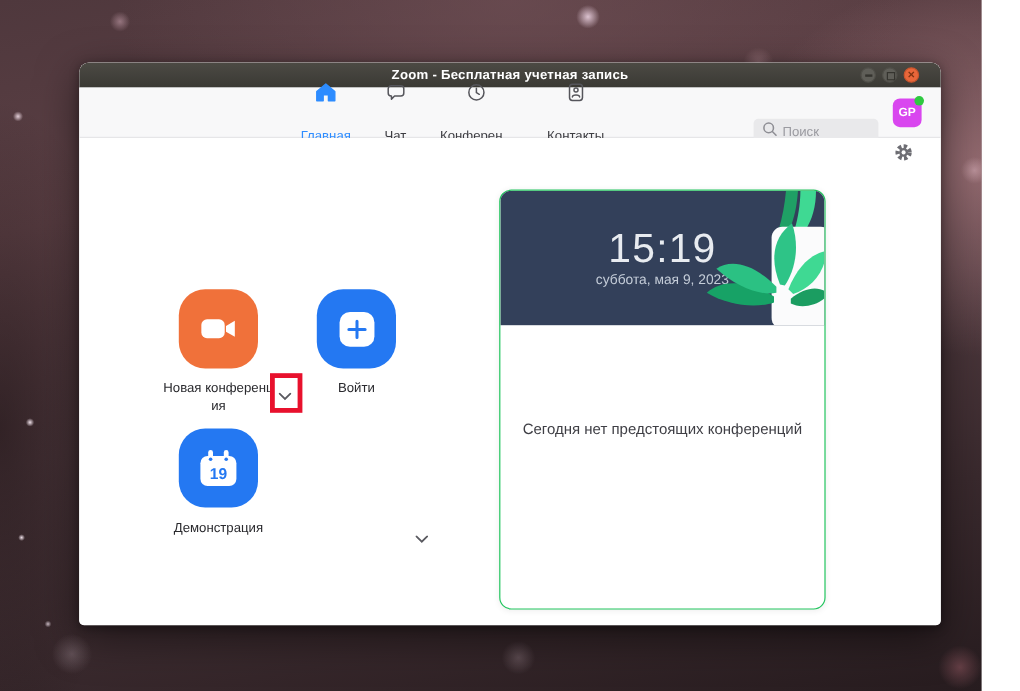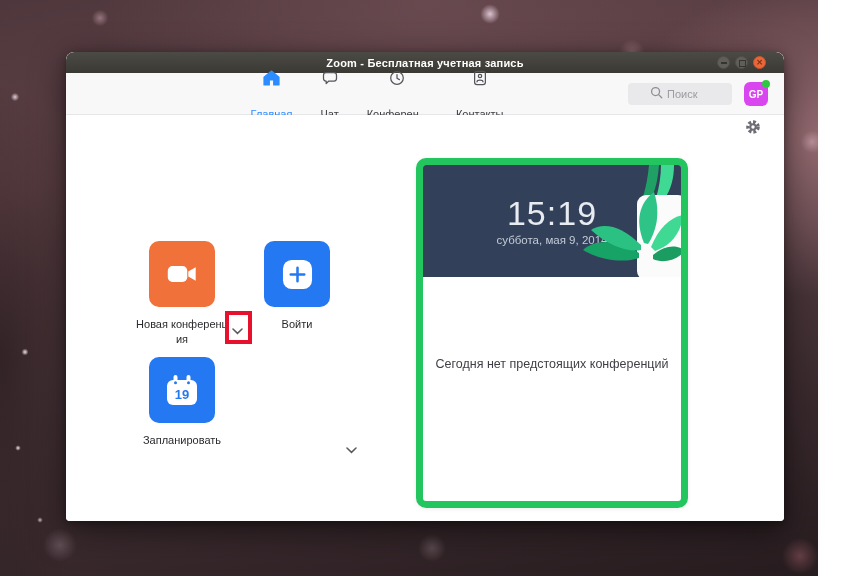--- a/index.html
+++ b/index.html
@@ -65,22 +65,22 @@
   .header {
     position:relative; height:42px; background:#f8f8f9;
     border-bottom:1px solid #e6e6e8;
     display:flex; align-items:center; justify-content:center;
   }
   .tabs { display:flex; gap:24px; margin-left:-96px; }
   .tab { display:flex; flex-direction:column; align-items:center; gap:18px; cursor:default; padding:2px 2px 0; }
   .tab .tlabel { font-size:11px; color:#3d3d42; }
   .tab.active .tlabel { color:#2d8cff; }
   .searchbox {
-    position:absolute; right:52px; top:10px; width:104px; height:22px;
-    background:#e9e9eb; border-radius:4px; display:flex; align-items:center; padding:0 22px; gap:4px;
+    position:absolute; right:52px; top:26px; width:104px; height:22px;
+    background:#e9e9eb; border-radius:4px; display:flex; align-items:center; padding:0 7px; gap:4px;
   }
   .searchbox input {
     border:none; background:transparent; outline:none; width:76px;
     font-size:11px; color:#333; font-family:"Liberation Sans", sans-serif;
   }
   .searchbox input::placeholder { color:#9b9ba1; }
   .avatar {
     position:absolute; right:16px; top:9px; width:24px; height:24px;
     background:#d946ef; border-radius:6px; color:#fff; font-size:10px; font-weight:bold;
     display:flex; align-items:center; justify-content:center;
@@ -89,21 +89,21 @@
     position:absolute; right:-2px; top:-2px; width:8px; height:8px;
     background:#2fc941; border-radius:50%;
   }
 
   
   .content { position:relative; height:406px; background:#fff; }
   .gear-btn { position:absolute; left:679px; top:4px; width:16px; height:16px; }
 
   .action { position:absolute; width:120px; text-align:center; }
   .action-icon {
-    width:66px; height:66px; border-radius:10px; margin:0 auto;
+    width:66px; height:66px; border-radius:22px; margin:0 auto;
     display:flex; align-items:center; justify-content:center;
   }
   .action-icon.orange { background:#f0713a; }
   .action-icon.blue   { background:#2478f2; }
   .action-label {
     margin-top:10px; font-size:11px; color:#2a2a2e; line-height:1.32; white-space:pre-line;
   }
   .a1 { left:56px;  top:126px; }
   .a2 { left:171px; top:126px; }
   .a3 { left:56px;  top:242px; }
@@ -113,21 +113,21 @@
   .chv1 { left:166px; top:206px; }
   .chv4 { left:280px; top:325px; }
   .annotation-box {
     position:absolute; left:159px; top:196px; width:27px; height:33px;
     border:4px solid #e8112d; background:transparent;
   }
 
   
   .card {
     position:absolute; left:350px; top:43px; width:272px; height:350px;
-    border:7px solid #22c55e; border-radius:10px;
+    border:1px solid #22c55e; border-radius:10px;
     box-shadow:0 1px 5px rgba(0,0,0,.07);
     background:#fff; overflow:hidden;
   }
   .card-hero {
     position:relative; height:112px; background:#33405a; overflow:hidden;
     display:flex; flex-direction:column; align-items:center; justify-content:center;
   }
   .hero-time { color:#e8ebf0; font-size:34px; font-weight:300; letter-spacing:1px; line-height:1.05; }
   .hero-date { color:#c4ccd8; font-size:11.5px; margin-top:3px; }
   .plant { position:absolute; right:0; top:0; }
@@ -239,41 +239,41 @@
         <div class="action-icon blue">
           <svg width="32" height="32" viewBox="0 0 32 32">
             <rect x="1" y="6" width="30" height="25" rx="6" fill="#fff"></rect>
             <rect x="7.5" y="1" width="4" height="9" rx="2" fill="#fff"></rect>
             <rect x="20.5" y="1" width="4" height="9" rx="2" fill="#fff"></rect>
             <circle cx="9.5" cy="8.7" r="1.5" fill="#2478f2"></circle>
             <circle cx="22.5" cy="8.7" r="1.5" fill="#2478f2"></circle>
             <text x="16" y="25" text-anchor="middle" font-size="13" font-weight="bold" fill="#2478f2" font-family="Liberation Sans, sans-serif">19</text>
           </svg>
         </div>
-        <div class="action-label">Запланировать</div>
+        <div class="action-label">Демонстрация</div>
       </div>
 
 
       <span class="chevron chv1">
         <svg width="11" height="7" viewBox="0 0 11 7">
             <path d="M1 1 L5.5 5.4 L10 1" stroke="#5a5a60" stroke-width="1.5" fill="none" stroke-linecap="round"></path>
           </svg>
       </span>
       <div class="annotation-box"></div>
 
       <span class="chevron chv4">
         <svg width="11" height="7" viewBox="0 0 11 7">
             <path d="M1 1 L5.5 5.4 L10 1" stroke="#5a5a60" stroke-width="1.5" fill="none" stroke-linecap="round"></path>
           </svg>
       </span>
 
       <div class="card">
         <div class="card-hero">
           <div class="hero-time">15:19</div>
-          <div class="hero-date">суббота, мая 9, 2014</div>
+          <div class="hero-date">суббота, мая 9, 2023</div>
           <svg class="plant" width="120" height="112" viewBox="0 0 120 112">
             <path d="M88 0 h10 c-1 13 -3 23 -7 32 h-9 c3 -10 5 -21 6 -32 z" fill="#1fa065"></path>
             <path d="M100 0 h13 c0 13 -3 24 -9 33 h-9 c3 -10 5 -22 5 -33 z" fill="#3fd993"></path>
             <rect x="76" y="30" width="50" height="85" rx="9" fill="#fbfbfc"></rect>
             <path d="M78 88 C56 74 34 74 22 85 C40 96 64 98 78 93 Z" fill="#17a266"></path>
             <path d="M80 80 C60 60 42 57 30 65 C46 80 68 88 80 85 Z" fill="#2bc183"></path>
             <path d="M83 78 C74 56 78 38 93 27 C100 48 95 67 87 79 Z" fill="#2ec487"></path>
             <path d="M90 82 C98 62 110 52 122 50 C120 70 108 81 94 86 Z" fill="#3fd993"></path>
             <path d="M92 90 C104 80 116 79 124 86 C114 97 100 98 92 94 Z" fill="#1b9d61"></path>
           </svg>

